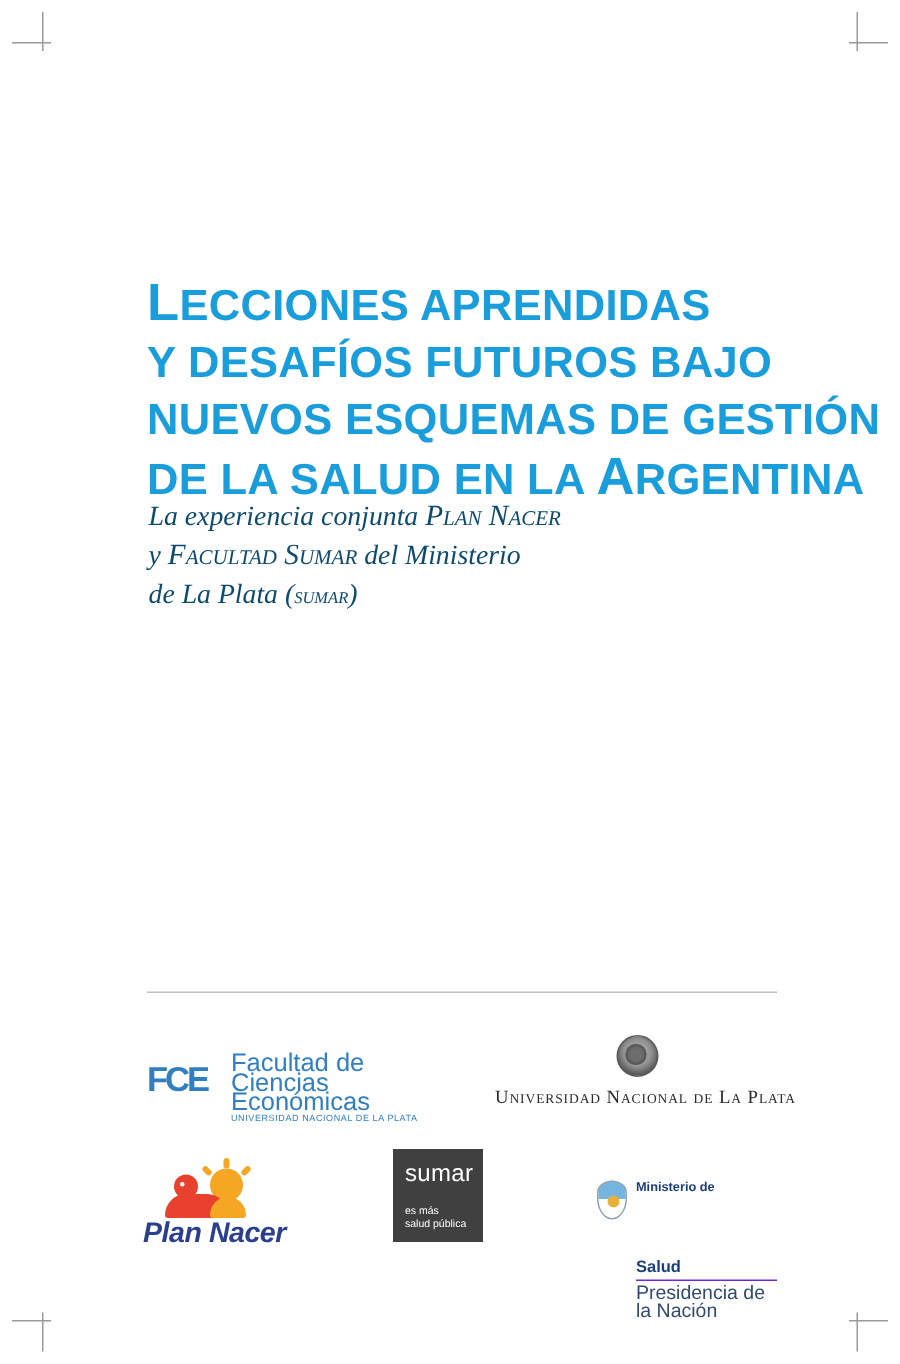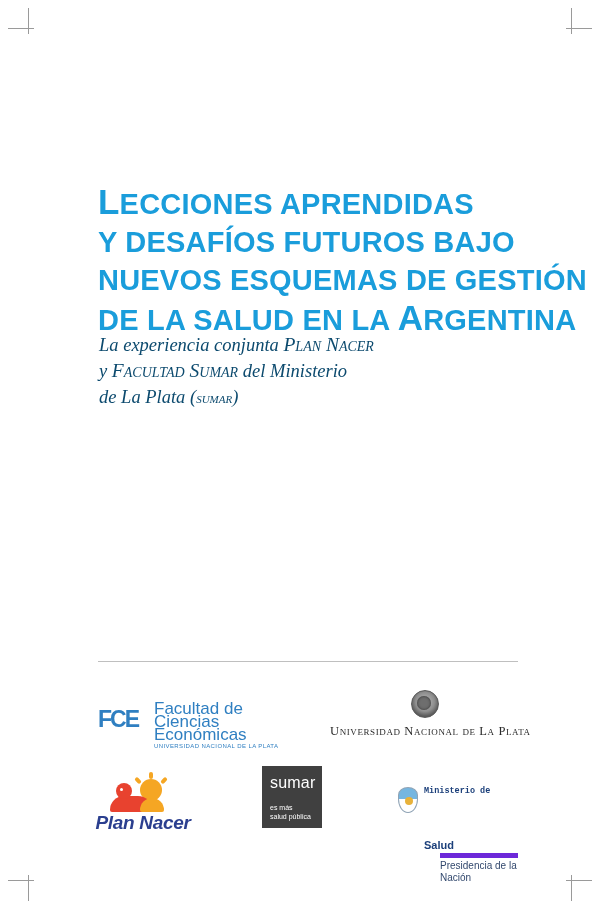--- a/index.html
+++ b/index.html
@@ -279,38 +279,36 @@
     position: absolute;
     left: 26px; top: 0px;
     font-family: "Liberation Sans", sans-serif;
     color: #1b3f7a;
   }
   .min-text .m1 {
     display: block;
     font-size: 8.5px;
     font-weight: bold;
     line-height: 10px;
-    font-family: Liberation Mono, monospace;
   }
   .min-text .m2 {
     display: block;
     font-size: 11px;
     font-weight: bold;
     line-height: 12px;
     margin-top: 43px;
   }
   .min-text .m3 {
     display: block;
-    font-size: 10px;
+    font-size: 13px;
     line-height: 12px;
     color: #33496e;
-    border-top: 5px solid #6d28d9;
+    border-top: 1px solid #6d28d9;
     margin-top: 2px;
     padding-top: 2px;
-    margin-left: 16px;
   }
 </style>
 </head>
 <body>
 
 <div class="page">
 
   <div class="crop-mark cm-v" style="left:28px; top:8px;"></div>
   <div class="crop-mark cm-h" style="left:8px; top:28px;"></div>
   <div class="crop-mark cm-v" style="left:571px; top:8px;"></div>

